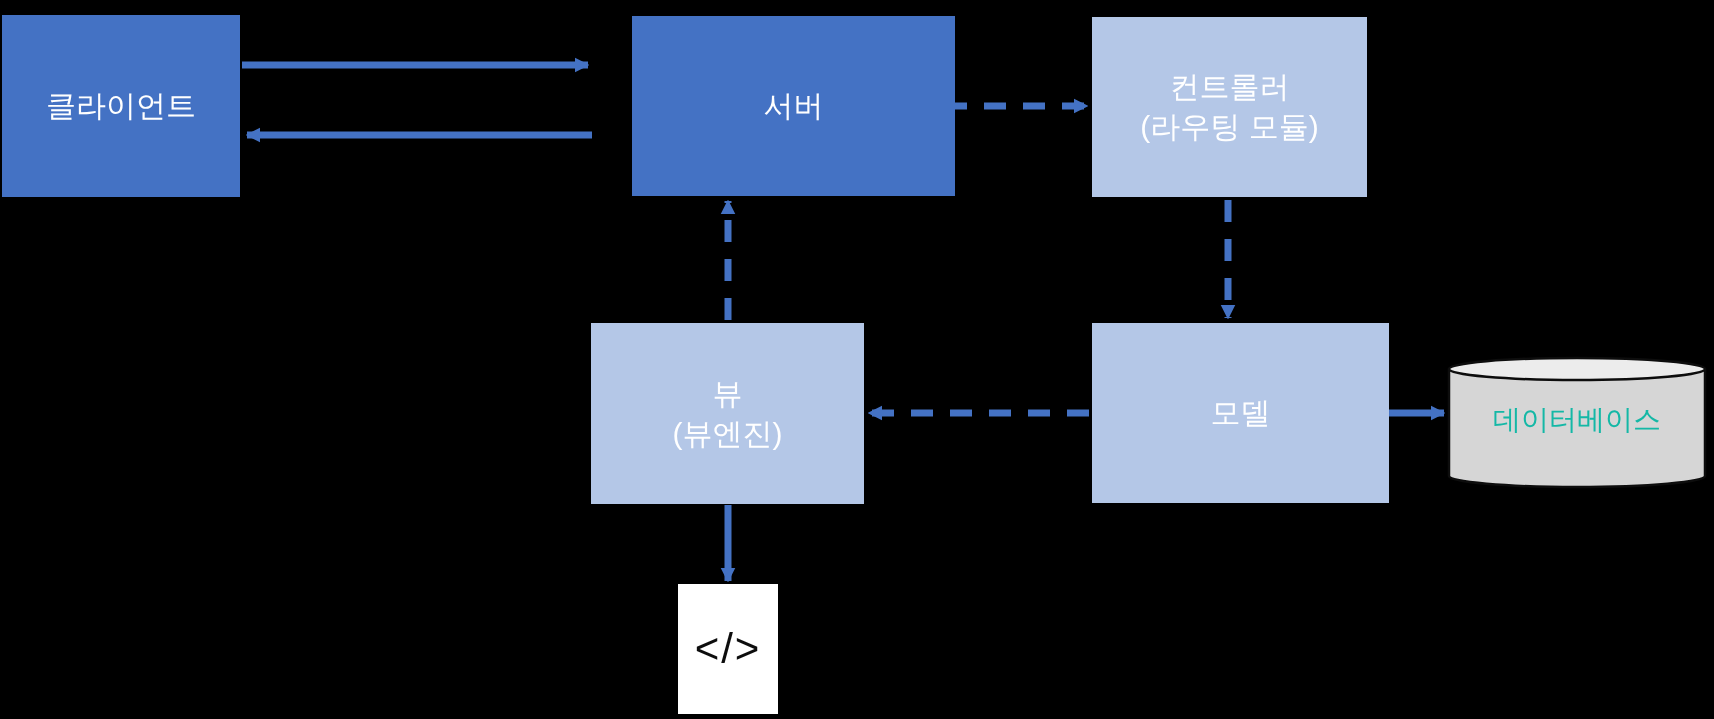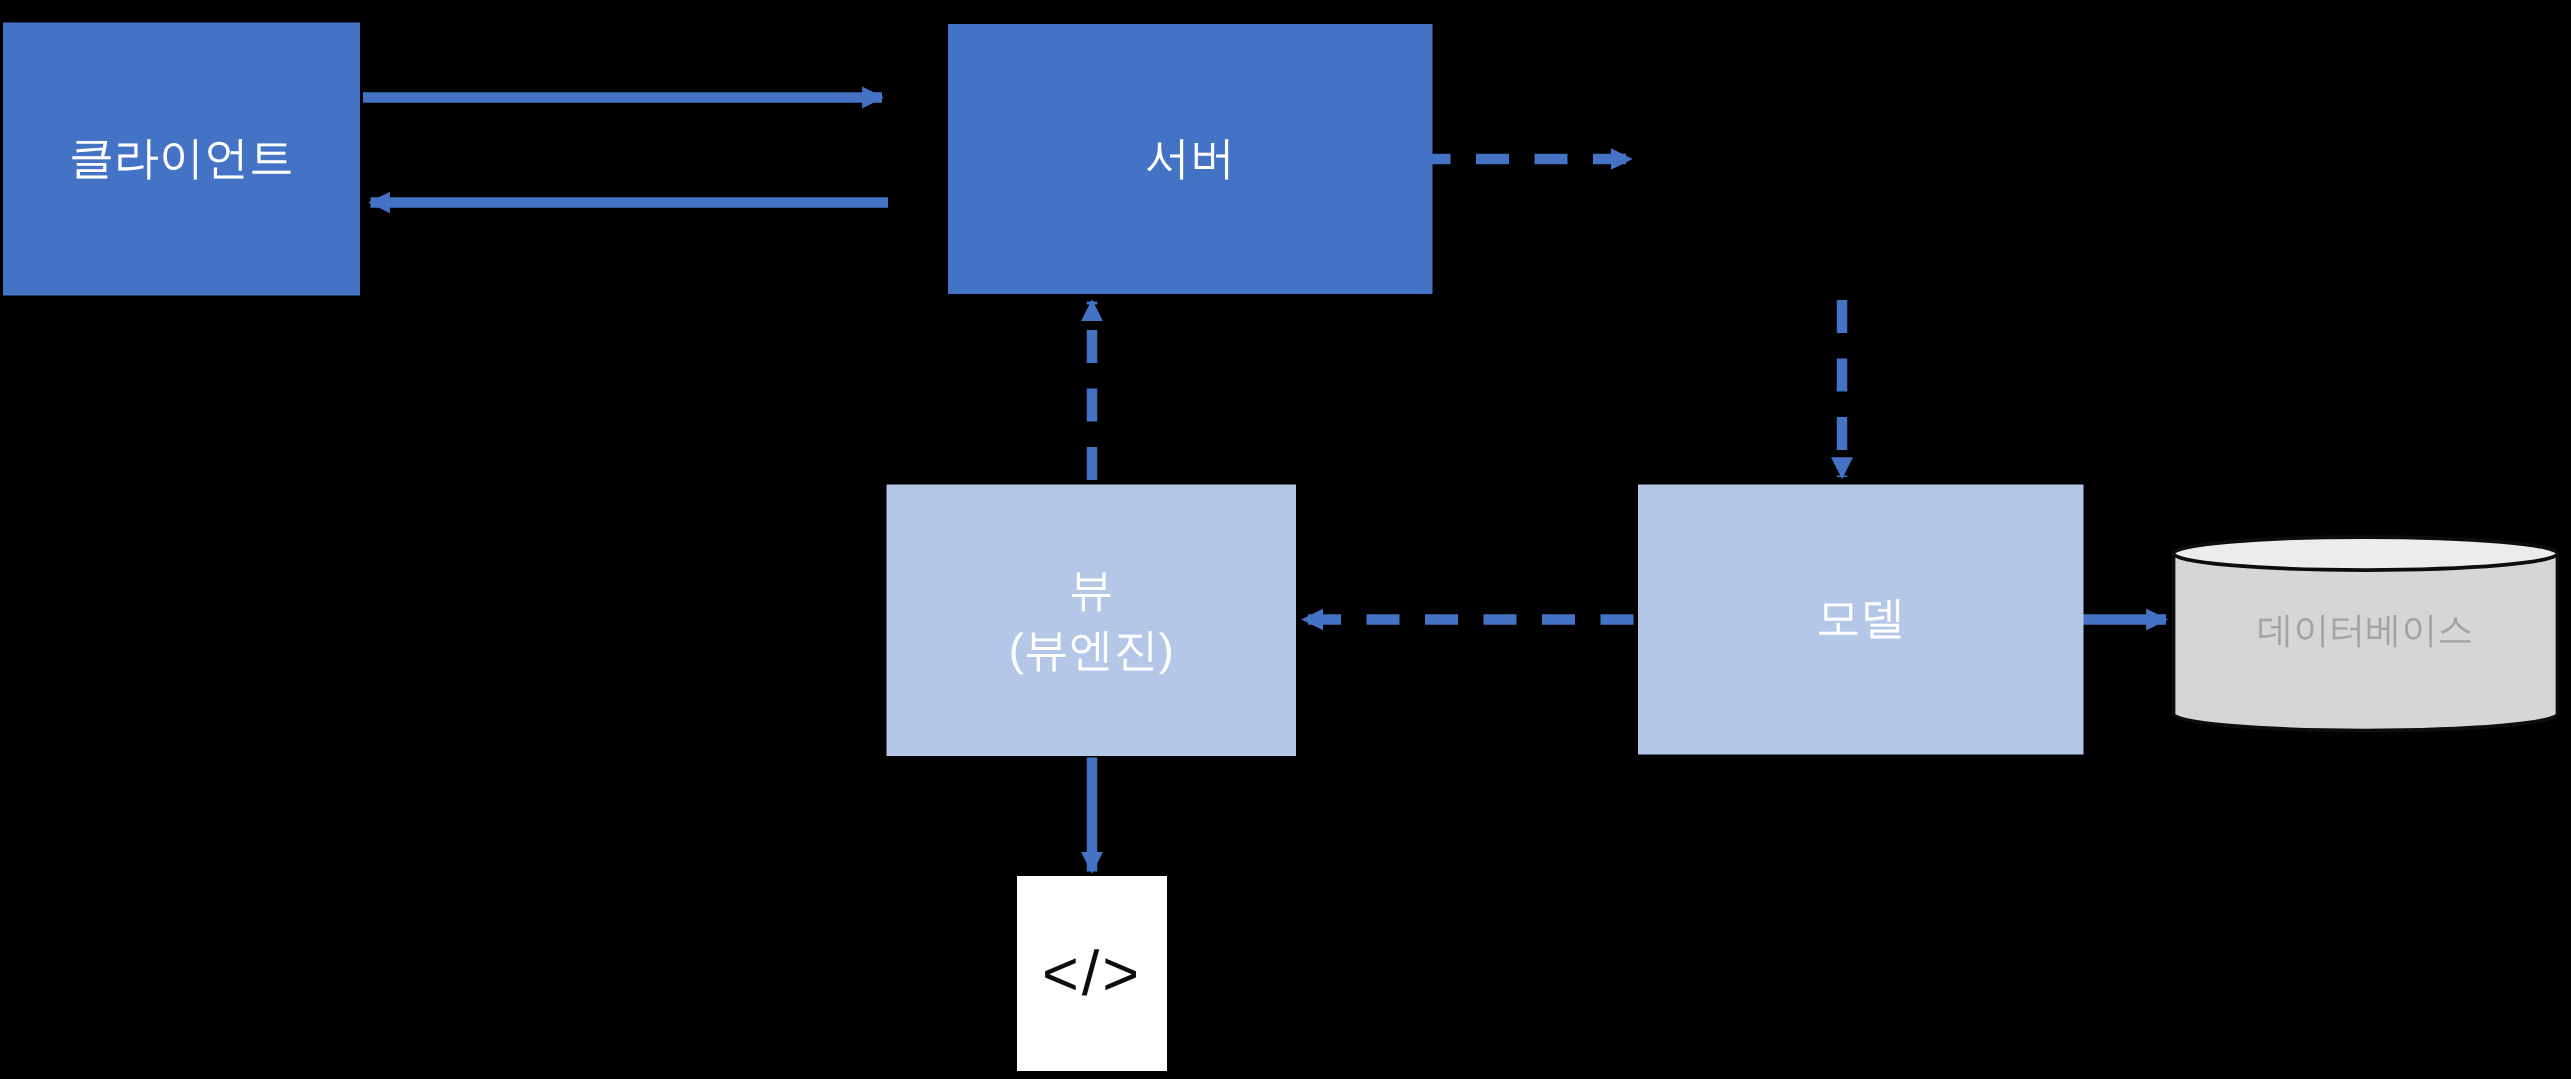--- a/index.html
+++ b/index.html
@@ -75,22 +75,22 @@
   }
   .db-label {
     position: absolute;
     left: 1448px;
     top: 370px;
     width: 258px;
     height: 100px;
     display: flex;
     align-items: center;
     justify-content: center;
-    color: #a3a3a3;
-    font-size: 24px;
+    color: #14b8a6;
+    font-size: 28px;
     white-space: nowrap;
   }
 </style>
 </head>
 <body>
 
 <div class="canvas">
 
   <svg id="edge-layer" width="1714" height="719" viewBox="0 0 1714 719" xmlns="http://www.w3.org/2000/svg">
     <defs>
@@ -115,20 +115,24 @@
   </svg>
 
   <div class="node dark" id="client">
     <span>클라이언트</span>
   </div>
 
   <div class="node dark" id="server">
     <span>서버</span>
   </div>
 
+  <div class="node light" id="controller">
+    <span>컨트롤러</span>
+    <span>(라우팅 모듈)</span>
+  </div>
 
   <div class="node light" id="view">
     <span>뷰</span>
     <span>(뷰엔진)</span>
   </div>
 
   <div class="node light" id="model">
     <span>모델</span>
   </div>
 

